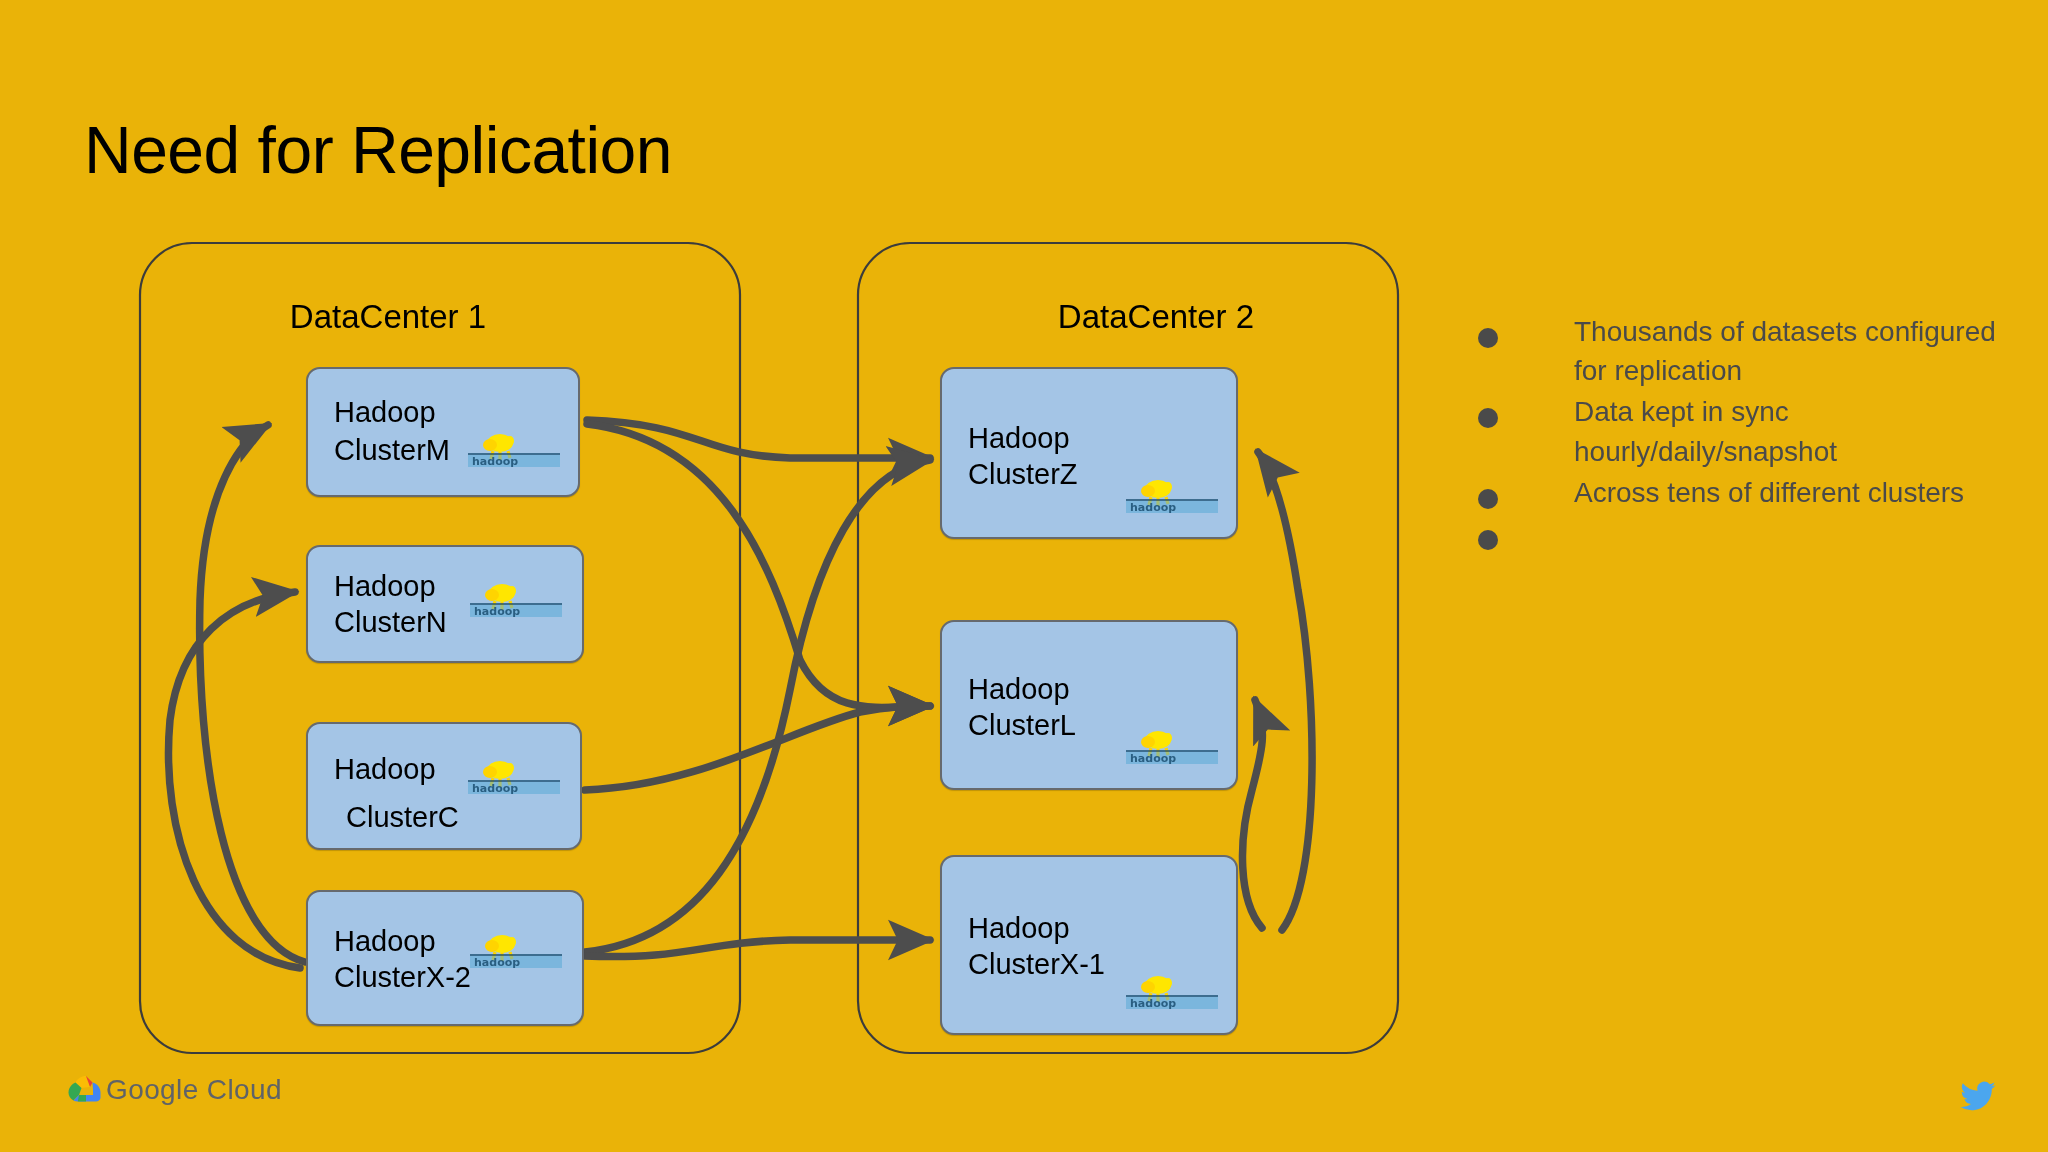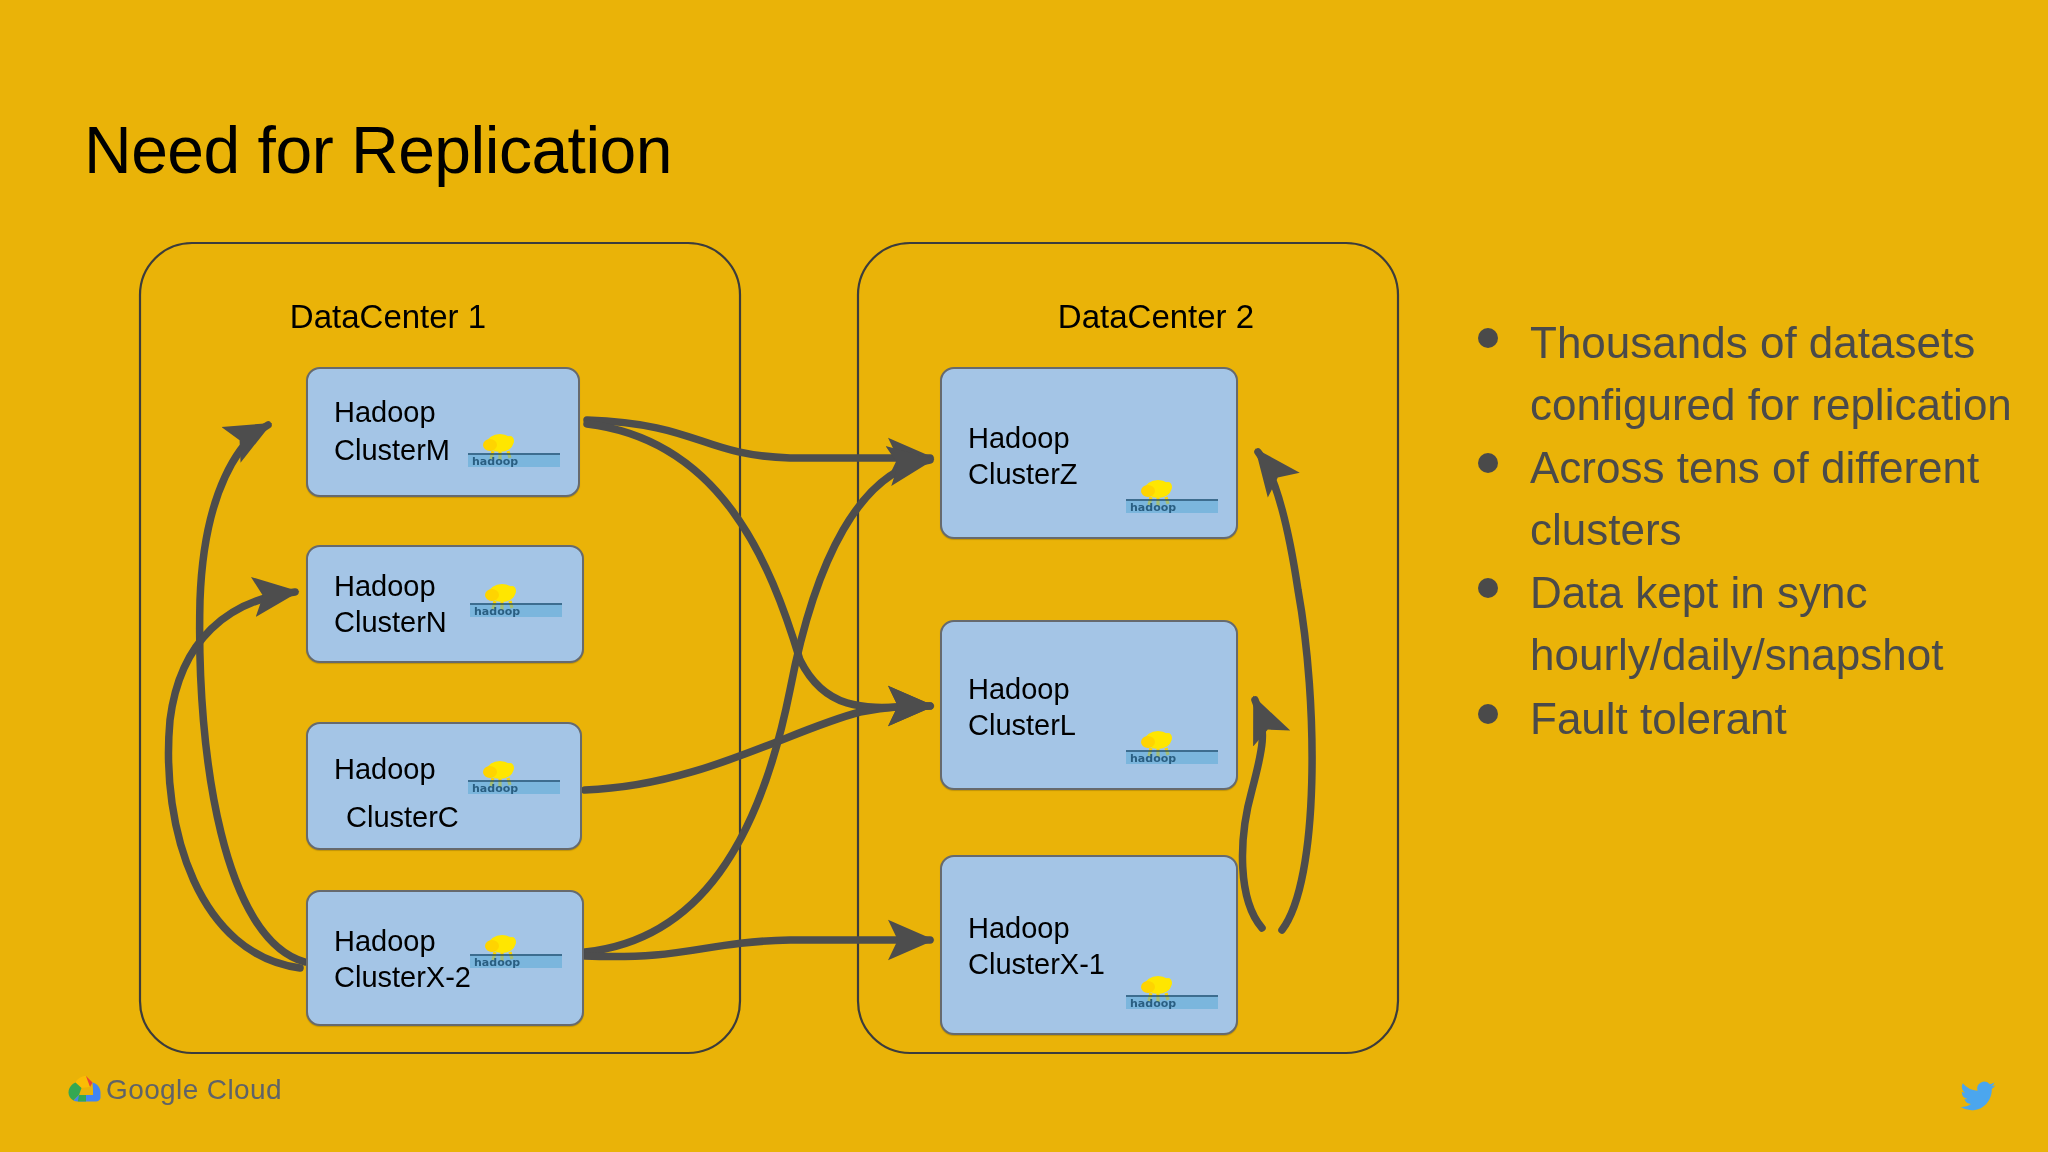--- a/index.html
+++ b/index.html
@@ -100,24 +100,25 @@
   .bullet-dot {
     flex: 0 0 auto;
     width: 20px;
     height: 20px;
     border-radius: 50%;
     background: #4a4a4a;
     margin-top: 16px;
     margin-right: 32px;
   }
   .bullet-text {
-    font-size: 44px;
+    font-size: 28px;
     line-height: 1.40;
     color: #4a4a4a;
     font-family: "Liberation Sans", "DejaVu Sans", sans-serif;
+    margin-left: 44px;
   }
 
   
   #gcloud-logo {
     position: absolute;
     left: 66px;
     top: 1073px;
     display: flex;
     align-items: center;
   }
@@ -286,29 +287,28 @@
     </div>
   </div>
 
   <div id="bullets">
     <div class="bullet-row">
       <div class="bullet-dot"></div>
       <div class="bullet-text">Thousands of datasets configured for replication</div>
     </div>
     <div class="bullet-row">
       <div class="bullet-dot"></div>
-      <div class="bullet-text">Across tens of different clusters</div>
+      <div class="bullet-text">Data kept in sync hourly/daily/snapshot</div>
     </div>
     <div class="bullet-row">
       <div class="bullet-dot"></div>
-      <div class="bullet-text">Data kept in sync hourly/daily/snapshot</div>
+      <div class="bullet-text">Across tens of different clusters</div>
     </div>
     <div class="bullet-row">
       <div class="bullet-dot"></div>
-      <div class="bullet-text">Fault tolerant</div>
     </div>
   </div>
 
   <div id="gcloud-logo">
     <svg width="40" height="34" viewBox="0 0 40 34" xmlns="http://www.w3.org/2000/svg">
       <path d="M20 3 L26.5 9.5 L24 14 L17.5 7.5 Z" fill="#EA4335"></path>
       <path d="M26.5 9.5 C31 10.5 34.5 14.5 34.5 19.5 L34.5 22 L27 22 L27 17 Z" fill="#4285F4"></path>
       <path d="M20 3 C15.5 3 11.5 5.5 9.5 9.5 L15.5 15 L24 14 Z" fill="#FBBC05"></path>
       <path d="M9.5 9.5 C5.5 11 2.5 15 2.5 19.5 C2.5 23 4.5 26 7.5 27.5 L13 22 L15.5 15 Z" fill="#34A853"></path>
       <path d="M7.5 27.5 C8.8 28.2 10.3 28.5 11.8 28.5 L30 28.5 C32.2 28.5 34 27 34.5 25 L34.5 22 L13 22 Z" fill="#4285F4"></path>

